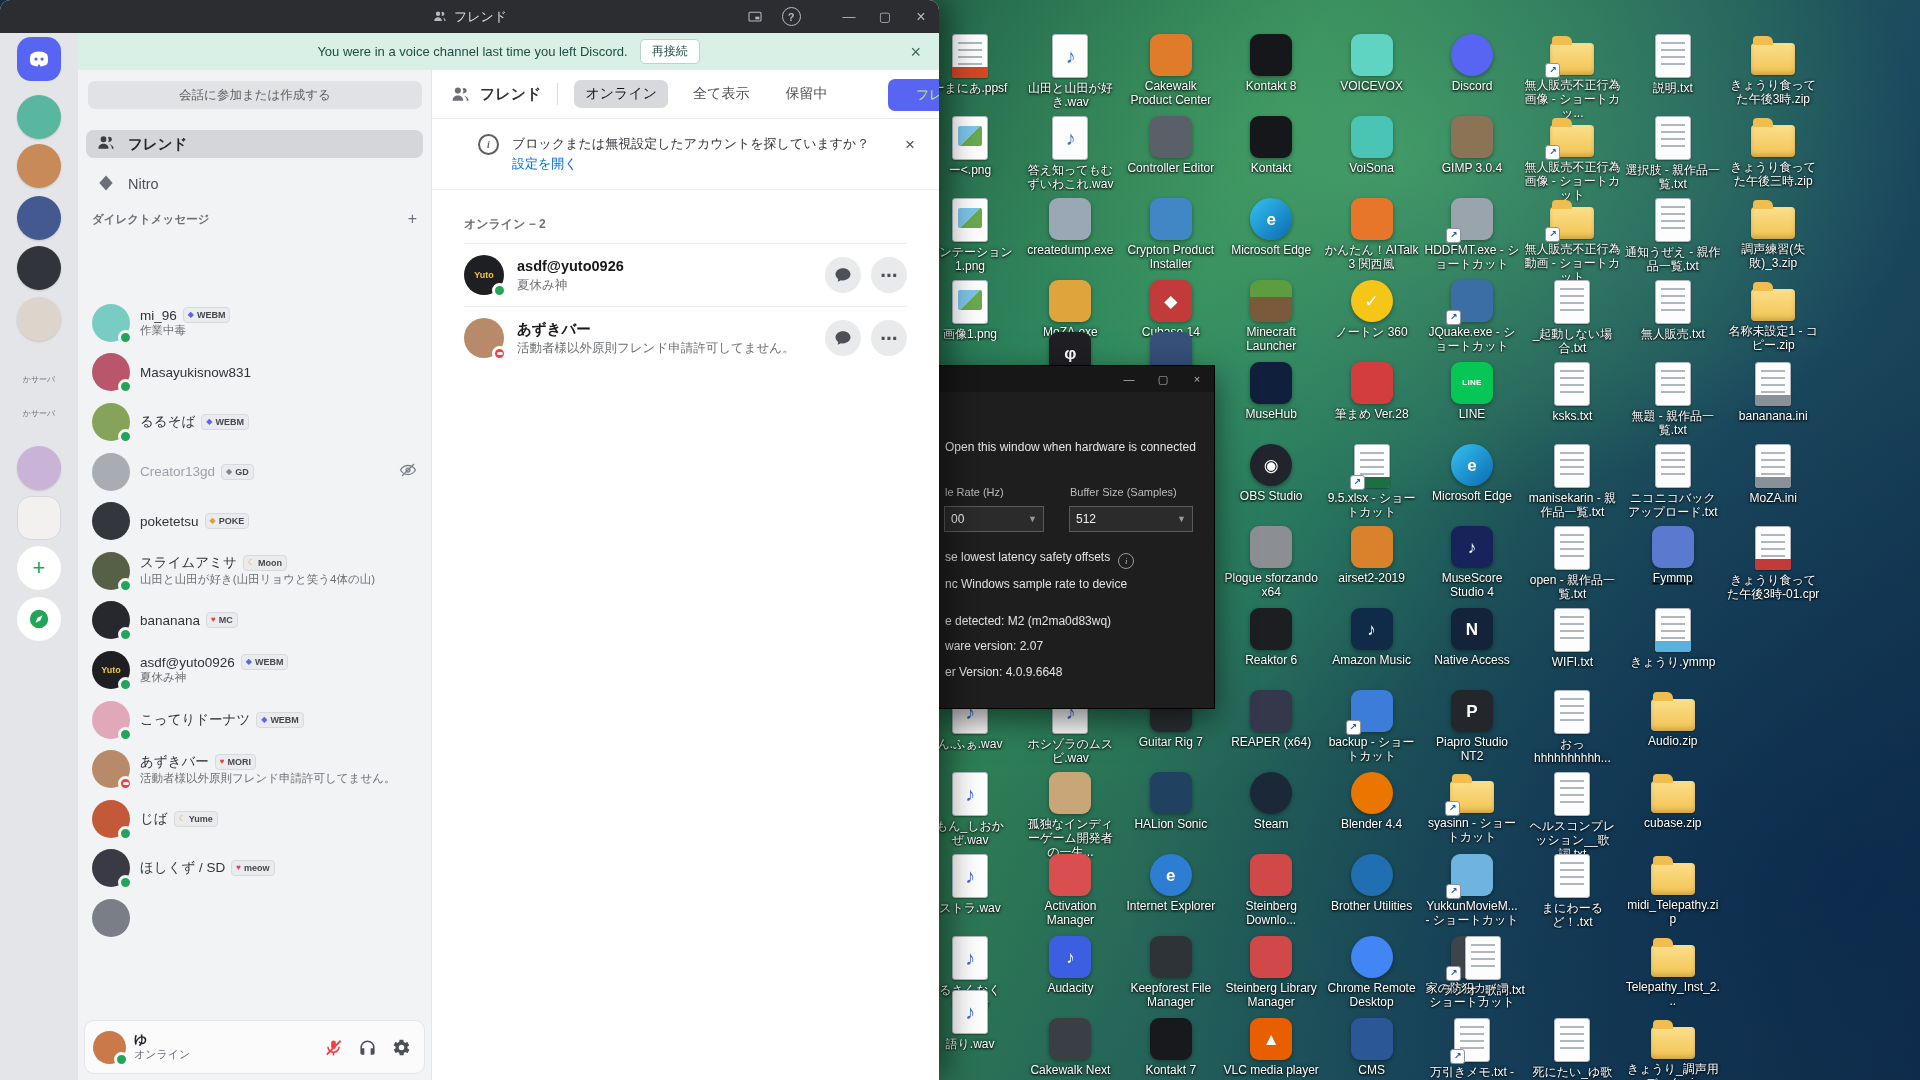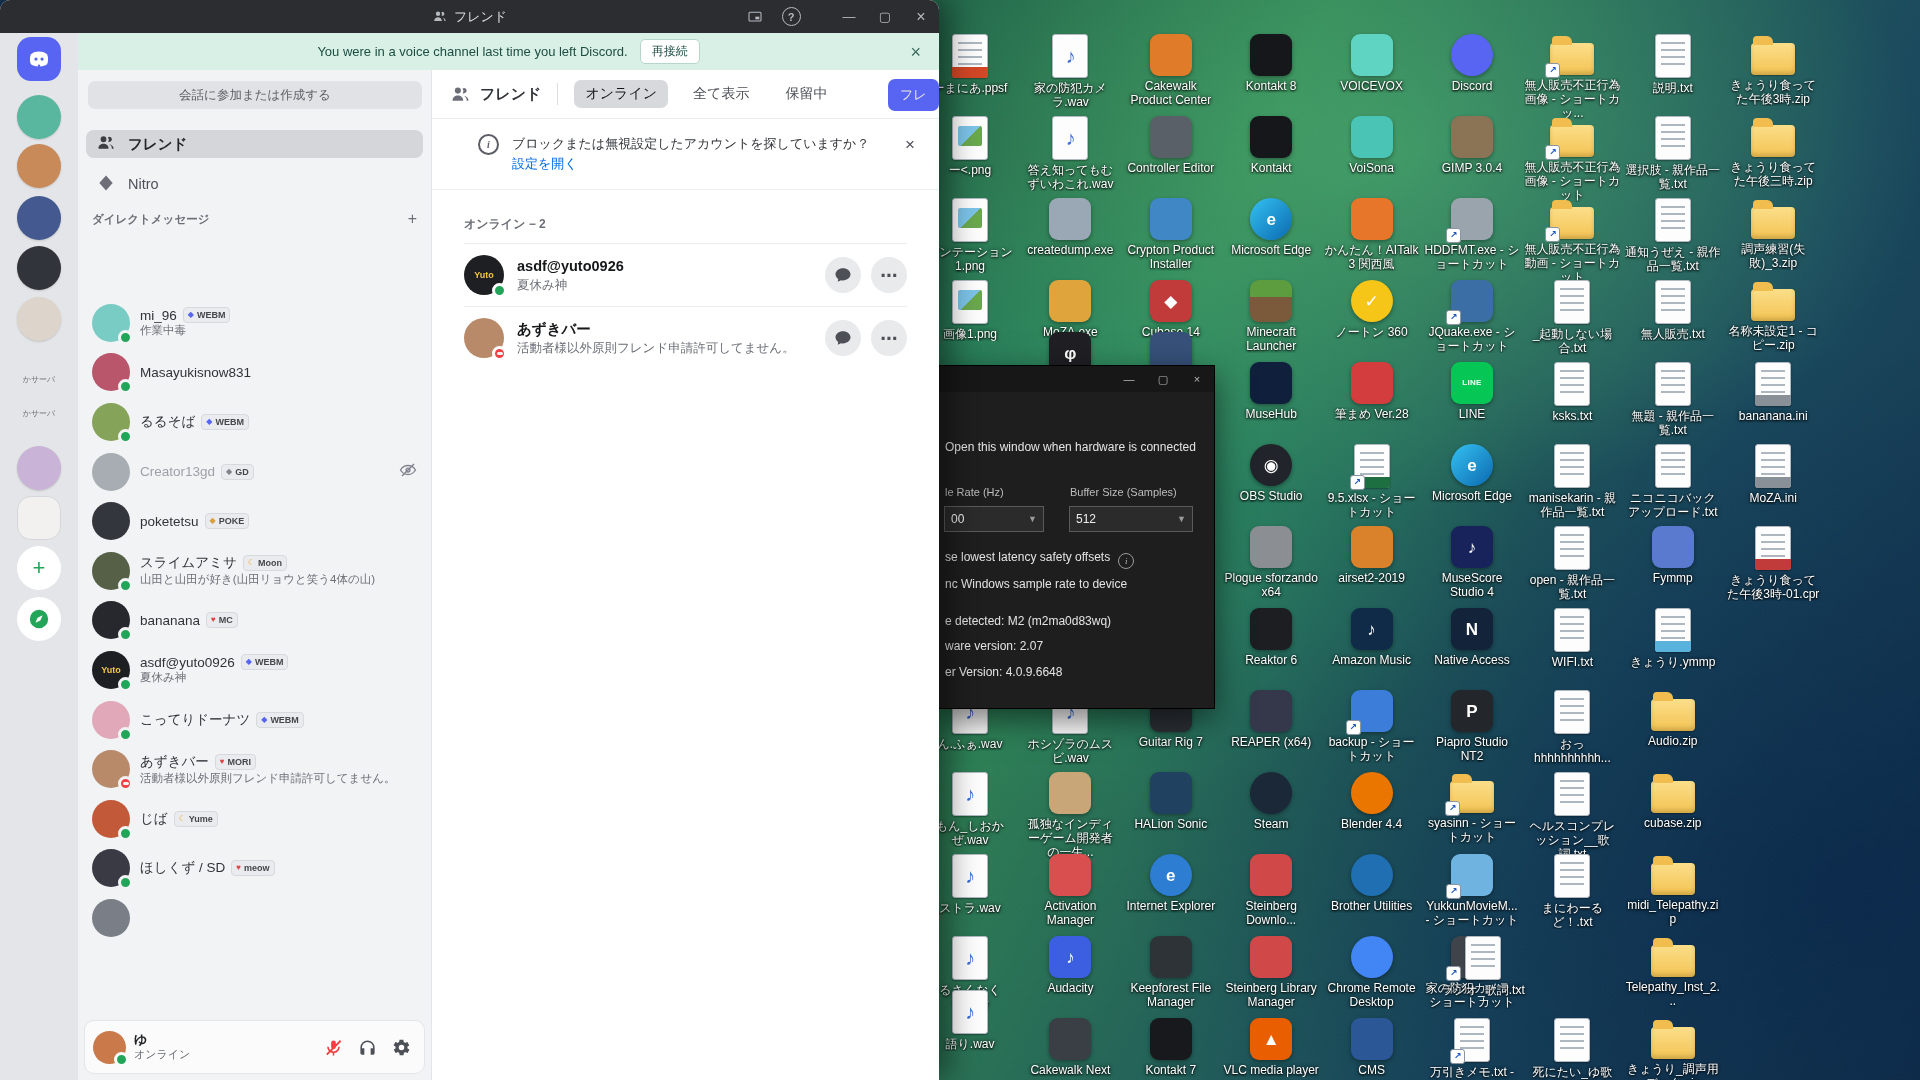--- a/index.html
+++ b/index.html
@@ -141,22 +141,22 @@
   .up-btn.muted svg{fill:#f23f43;}
 
   .main{position:absolute;left:432px;top:70px;right:0;bottom:0;background:#fff;}
   .main-head{position:relative;height:48px;display:flex;align-items:center;padding:0 18px;gap:16px;
     border-bottom:1px solid #e8eaec;}
   .mh-label{display:flex;align-items:center;gap:9px;font-weight:bold;font-size:15px;color:#313338;}
   .mh-label svg{width:21px;height:21px;fill:#6d6f78;}
   .mh-div{width:1px;height:22px;background:#dcdee1;}
   .tab{padding:5px 11px;border-radius:7px;font-size:14px;color:#4e5058;white-space:nowrap;}
   .tab.active{background:#d7d9dd;color:#141517;}
-  .add-btn{position:absolute;left:456px;top:9px;background:#5865f2;color:#e5e5e5;font-size:13px;
-    padding:7px 12px;border-radius:7px;border:none;white-space:nowrap;font-family:inherit;}
+  .add-btn{position:absolute;left:456px;top:9px;background:#5865f2;color:#bef264;font-size:13px;
+    padding:7px 28px;border-radius:7px;border:none;white-space:nowrap;font-family:inherit;}
   .info-row{position:relative;padding:15px 60px 15px 46px;display:flex;gap:13px;align-items:flex-start;
     border-bottom:1px solid #eceef0;}
   .info-circ{flex-shrink:0;width:17px;height:17px;border:2px solid #5c5e66;border-radius:50%;
     display:flex;align-items:center;justify-content:center;font-size:10px;font-weight:bold;color:#5c5e66;
     font-family:"Liberation Serif",serif;font-style:italic;}
   .info-text{font-size:13px;color:#313338;line-height:1.55;max-width:376px;}
   .info-link{color:#006be7;}
   .info-x{position:absolute;right:24px;top:16px;font-size:17px;color:#4e5058;}
   .search-wrap{margin:15px 32px 0;position:relative;}
   .search{width:100%;box-sizing:border-box;height:34px;background:#e3e5e8;border:none;border-radius:8px;
@@ -217,21 +217,21 @@
       <div class="dicon" style="left: 922px; top: 936px;">
         <div class="ic wav"></div>
         <div class="lb">るさくなくち.wav</div>
       </div>
       <div class="dicon" style="left: 922px; top: 990px;">
         <div class="ic wav"></div>
         <div class="lb">語り.wav</div>
       </div>
       <div class="dicon" style="left: 1022.4px; top: 34px;">
         <div class="ic wav"></div>
-        <div class="lb">家の防犯カメラ.wav</div>
+        <div class="lb">山田と山田が好き.wav</div>
       </div>
       <div class="dicon" style="left: 1022.4px; top: 116px;">
         <div class="ic wav"></div>
         <div class="lb">答え知ってもむずいわこれ.wav</div>
       </div>
       <div class="dicon" style="left: 1022.4px; top: 198px;">
         <div class="ic app" style="background: rgb(154, 167, 181);"></div>
         <div class="lb">createdump.exe</div>
       </div>
       <div class="dicon" style="left: 1022.4px; top: 280px;">
@@ -578,21 +578,21 @@
         <div class="lb">無人販売.txt</div>
       </div>
       <div class="dicon" style="left: 1624.8px; top: 362px;">
         <div class="ic txt"></div>
         <div class="lb">無題 - 親作品一覧.txt</div>
       </div>
       <div class="dicon" style="left: 1624.8px; top: 444px;">
         <div class="ic txt"></div>
         <div class="lb">ニコニコバックアップロード.txt</div>
       </div>
-      <div class="dicon" style="left: 1624.8px; top: 526px;">
+      <div class="dicon" style="left: 1624.8px; top: 526px; text-decoration: underline;">
         <div class="ic app" style="background: rgb(90, 122, 208);"></div>
         <div class="lb">Fymmp</div>
       </div>
       <div class="dicon" style="left: 1624.8px; top: 608px;">
         <div class="ic doc">
           <span class="accbar" style="background: rgb(88, 178, 220);"></span>
         </div>
         <div class="lb">きょうり.ymmp</div>
       </div>
       <div class="dicon" style="left: 1624.8px; top: 690px;">

